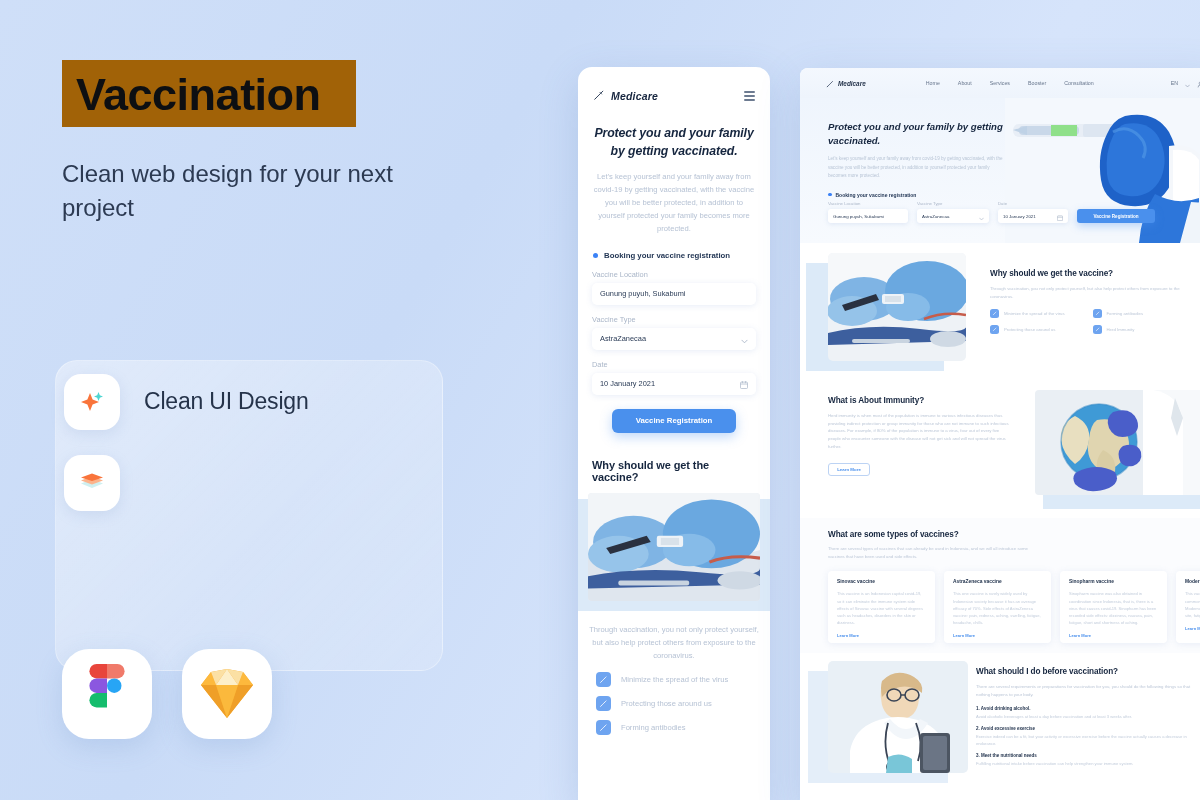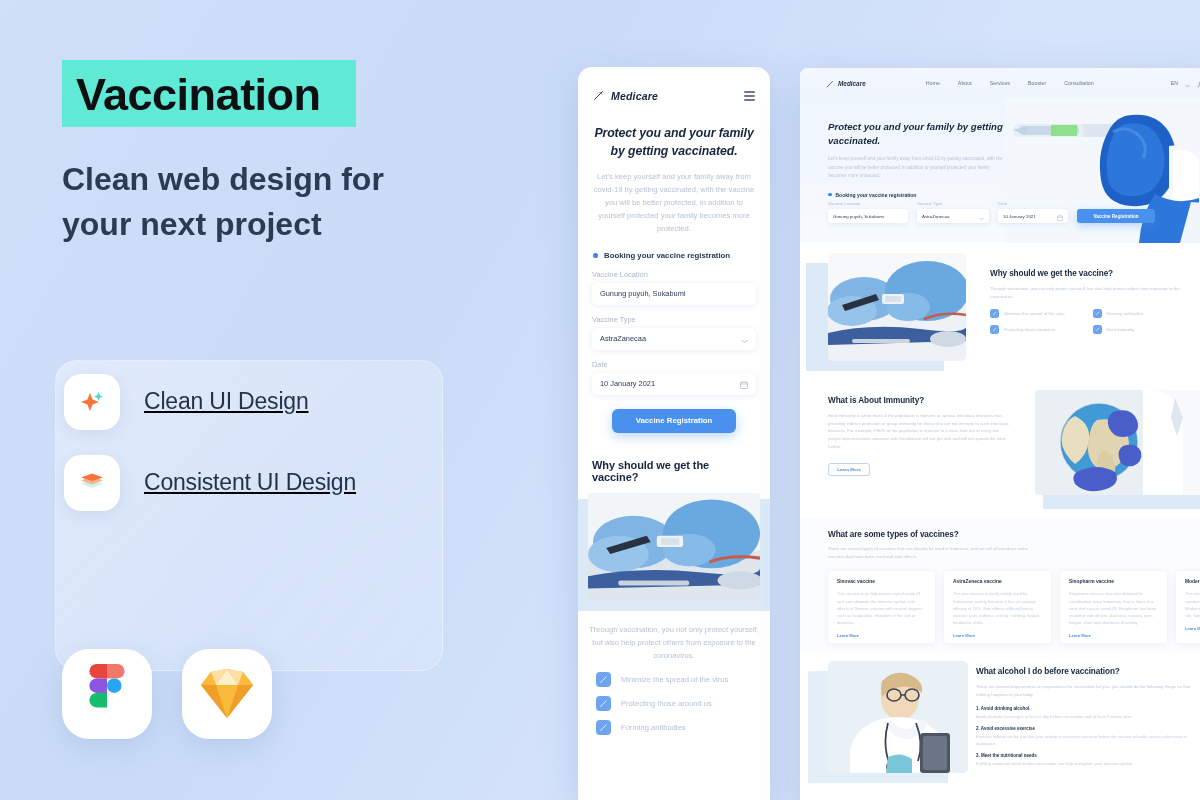--- a/index.html
+++ b/index.html
@@ -8,42 +8,41 @@
     font-family: "Liberation Sans", sans-serif;
     background: linear-gradient(120deg, #cfdff8 0%, #c9dbf7 35%, #d6e4fb 65%, #cfe0f9 100%);
     position: relative;
   }
 
   
   .promo { position: absolute; left: 62px; top: 60px; width: 420px; }
   .title-block { display: inline-block; }
   .title-line { display: block; font-weight: 700; letter-spacing: -0.5px; line-height: 1; }
   .title-a {
-    background: #5eead4; color: #0d0f12;
+    background: #a16207; color: #0d0f12;
     font-size: 45px; padding: 12px 14px 10px 14px;
     width: 294px;
   }
   .title-b {
     background: #06070a; color: #ffffff;
     font-size: 45px; padding: 12px 16px 12px 14px;
     width: 333px; margin-top: -1px;
   }
   .subtitle {
-    margin-top: 30px; font-size: 32px; line-height: 1.42;
-    color: #2c3a52; width: 370px; font-weight: 700;
+    margin-top: 30px; font-size: 24px; line-height: 1.42;
+    color: #2c3a52; width: 370px; font-weight: 400;
   }
 
   
   .features {
     position: absolute; left: 55px; top: 360px;
     width: 388px; height: 311px;
     border-radius: 22px;
     background: linear-gradient(135deg, rgba(255,255,255,0.40), rgba(255,255,255,0.16));
     border: 1px solid rgba(255,255,255,0.32);
-    text-decoration: underline;
   }
   .feat-row { display: flex; align-items: center; gap: 24px; height: 81px; padding-left: 8px; }
   .feat-icon {
     width: 56px; height: 56px; border-radius: 17px; background: #fff;
     display: flex; align-items: center; justify-content: center;
     box-shadow: 0 4px 14px rgba(120,150,200,0.18); flex: none;
   }
   .feat-label { font-size: 23px; color: #25334a; font-weight: 400; letter-spacing: -0.2px; }
 
   
@@ -236,21 +235,20 @@
     <span class="feat-label">Clean UI Design</span>
   </div>
   <div class="feat-row">
     <span class="feat-icon">
       <svg width="30" height="30" viewBox="0 0 30 30">
         <path d="M15 20 L4 15.5 L15 11 L26 15.5 Z" fill="#cfeff0"></path>
         <path d="M15 16.5 L4 12.5 L15 8 L26 12.5 Z" fill="#fbb38c"></path>
         <path d="M15 13 L4 9.5 L15 5.5 L26 9.5 Z" fill="#f9743b"></path>
       </svg>
     </span>
-    <span class="feat-label">Consistent UI Design</span>
   </div>
 </div>
 
 <div class="tools">
   <div class="tool">
     <svg width="42" height="60" viewBox="0 0 40 58">
       <path d="M10 0h10v14H10a7 7 0 0 1 0-14z" fill="#e8453c"></path>
       <path d="M20 0h10a7 7 0 0 1 0 14H20z" fill="#f07a6a"></path>
       <path d="M10 14h10v14H10a7 7 0 0 1 0-14z" fill="#8b57e0"></path>
       <circle cx="27" cy="21" r="7" fill="#27a5f5"></circle>
@@ -611,21 +609,21 @@
           <path d="M60 62 q-6 22 2 42" stroke="#3a4455" stroke-width="1.8" fill="none"></path>
           <path d="M88 62 q8 20 2 38" stroke="#3a4455" stroke-width="1.8" fill="none"></path>
           <circle cx="64" cy="106" r="6" fill="#3a4455"></circle>
           <rect x="92" y="72" width="30" height="40" rx="3" fill="#4c5562"></rect>
           <rect x="95" y="75" width="24" height="34" rx="2" fill="#6b7585"></rect>
           <path d="M60 96 q12 -6 24 2 l0 14 l-26 0z" fill="#79c6d8"></path>
         </svg>
       </span>
     </div>
     <div class="d-before-copy">
-      <div class="d-sec-title">What alcohol I do before vaccination?</div>
+      <div class="d-sec-title">What should I do before vaccination?</div>
       <div class="d-sec-desc">There are several requirements or preparations for vaccination for you, you should do the following things so that nothing happens to your body.</div>
       <div class="d-list">
         <div class="d-list-item">
           <div class="d-list-title">1.  Avoid drinking alcohol.</div>
           <div class="d-list-desc">Avoid alcoholic beverages at least a day before vaccination and at least 3 weeks after.</div>
         </div>
         <div class="d-list-item">
           <div class="d-list-title">2.  Avoid excessive exercise</div>
           <div class="d-list-desc">Exercise indeed can be a fit, but your activity or excessive exercise before the vaccine actually causes a decrease in endurance.</div>
         </div>

